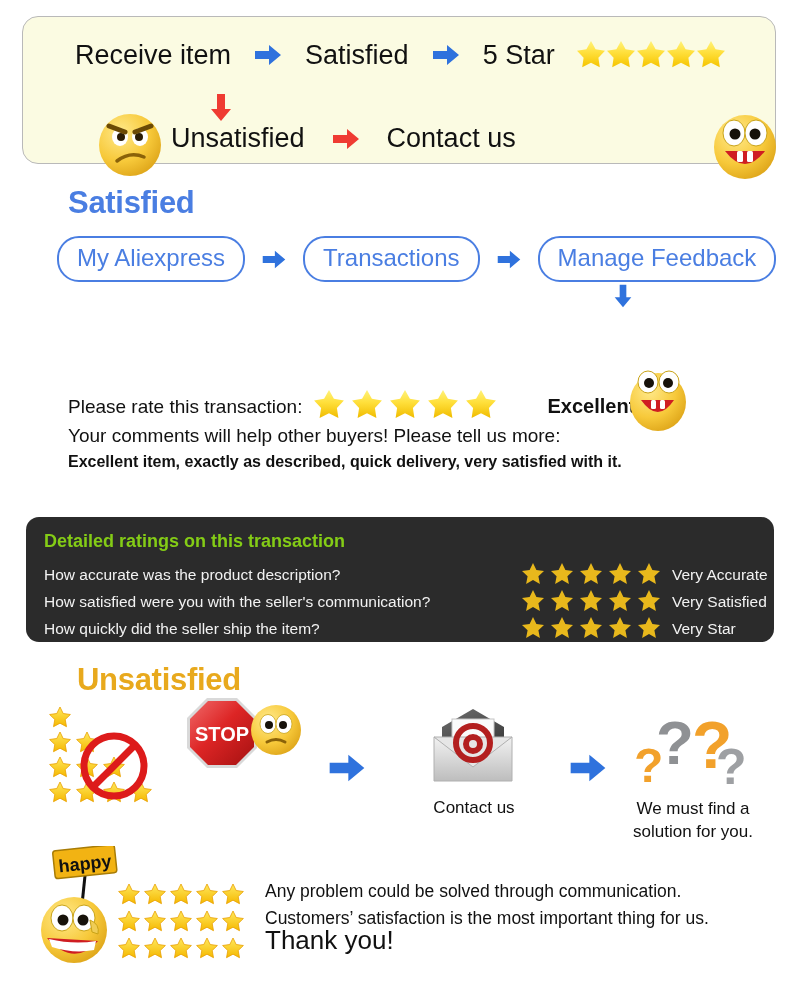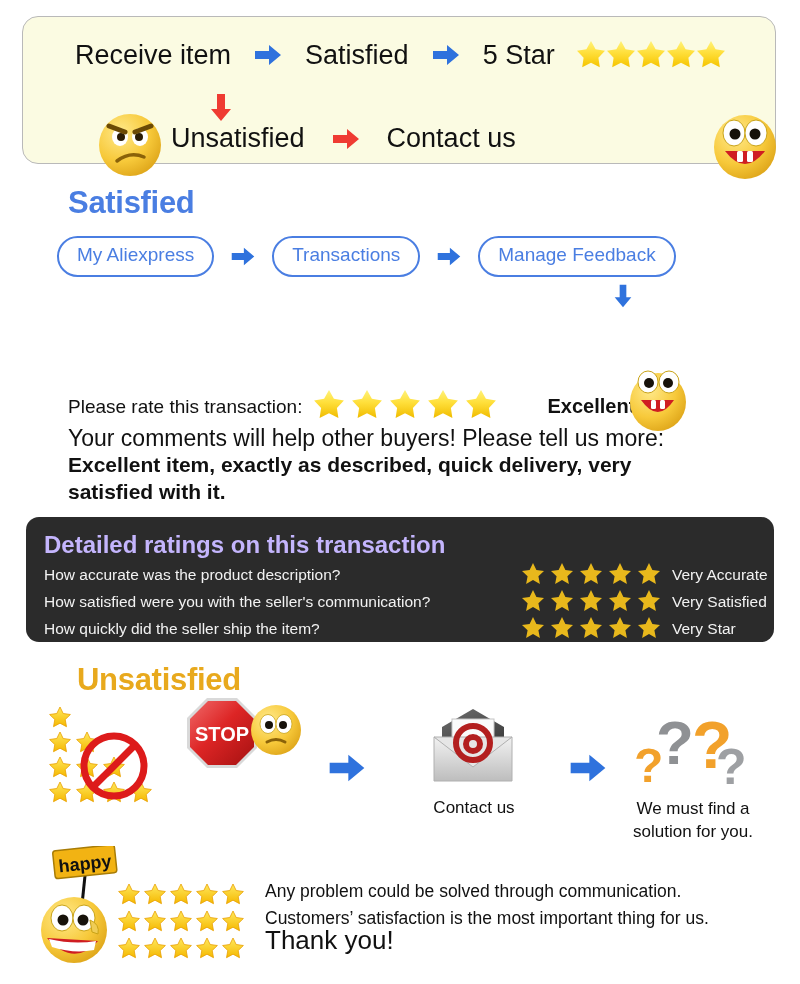--- a/index.html
+++ b/index.html
@@ -44,53 +44,53 @@
     font-size:31px;font-weight:bold;color:#4a7ee2;letter-spacing:-0.3px;
   }
   .h-unsatisfied{
     position:absolute;left:77px;top:662px;
     font-size:31px;font-weight:bold;color:#e8a91d;letter-spacing:-0.3px;
   }
 
   
   .pill{
     border:2px solid #4a7ee2;border-radius:22px;
-    color:#4a7ee2;font-size:19px;
+    color:#4a7ee2;font-size:24px;
     padding:7px 18px 9px 18px;
     background:#fff;white-space:nowrap;
     display:inline-block;line-height:1.1;text-align:right;
   }
   .flow-a{position:absolute;left:57px;top:236px;display:flex;align-items:center;gap:16px;}
   .flow-b{position:absolute;left:143px;top:313px;display:flex;align-items:center;gap:16px;}
   .flow-down{position:absolute;left:613px;top:284px;}
 
   
   .rate-line{
     position:absolute;left:68px;top:387px;
     display:flex;align-items:center;gap:12px;
     font-size:19px;color:#111;
   }
   .rate-label-strong{font-weight:bold;font-size:20px;margin-left:36px;}
   .comments-line{
-    position:absolute;left:68px;top:425px;font-size:23px;color:#111;
+    position:absolute;left:68px;top:425px;font-size:19px;color:#111;
   }
   .comment-text{
     position:absolute;left:68px;top:452px;width:600px;
-    font-size:21px;font-weight:bold;color:#111;line-height:1.28;
+    font-size:16px;font-weight:bold;color:#111;line-height:1.28;
   }
   .face-excellent{position:absolute;left:624px;top:366px;}
 
   
   .panel{
     position:absolute;left:26px;top:517px;width:748px;height:125px;
     background:#2b2b2b;border-radius:13px;box-sizing:border-box;
   }
   .panel-title{
     position:absolute;left:18px;top:14px;
-    color:#c4b5fd;font-size:24px;font-weight:bold;
+    color:#84cc16;font-size:18px;font-weight:bold;
   }
   .panel-row{
     position:absolute;left:18px;
     color:#f2f2f2;font-size:15.5px;
     width:714px;
   }
   .panel-row .q{position:absolute;left:0;top:0;white-space:nowrap;}
   .panel-row .stars{position:absolute;left:478px;top:-3px;}
   .panel-row .verdict{position:absolute;left:628px;top:0;white-space:nowrap;}
 

